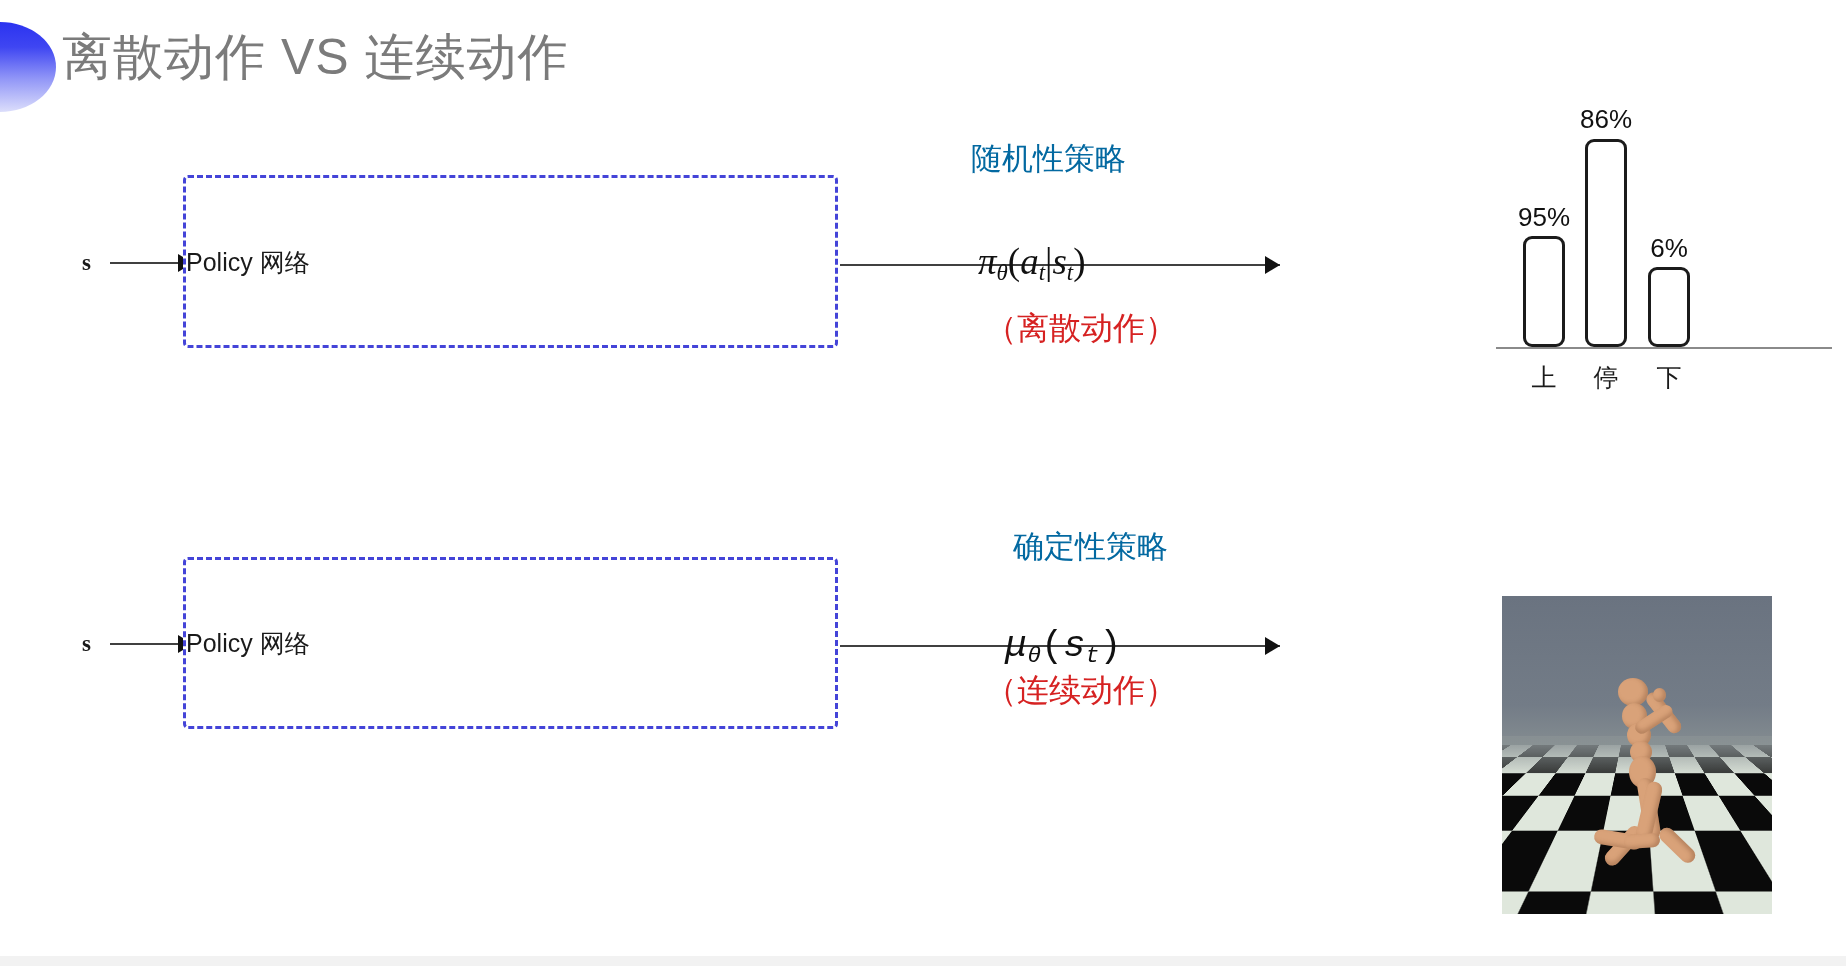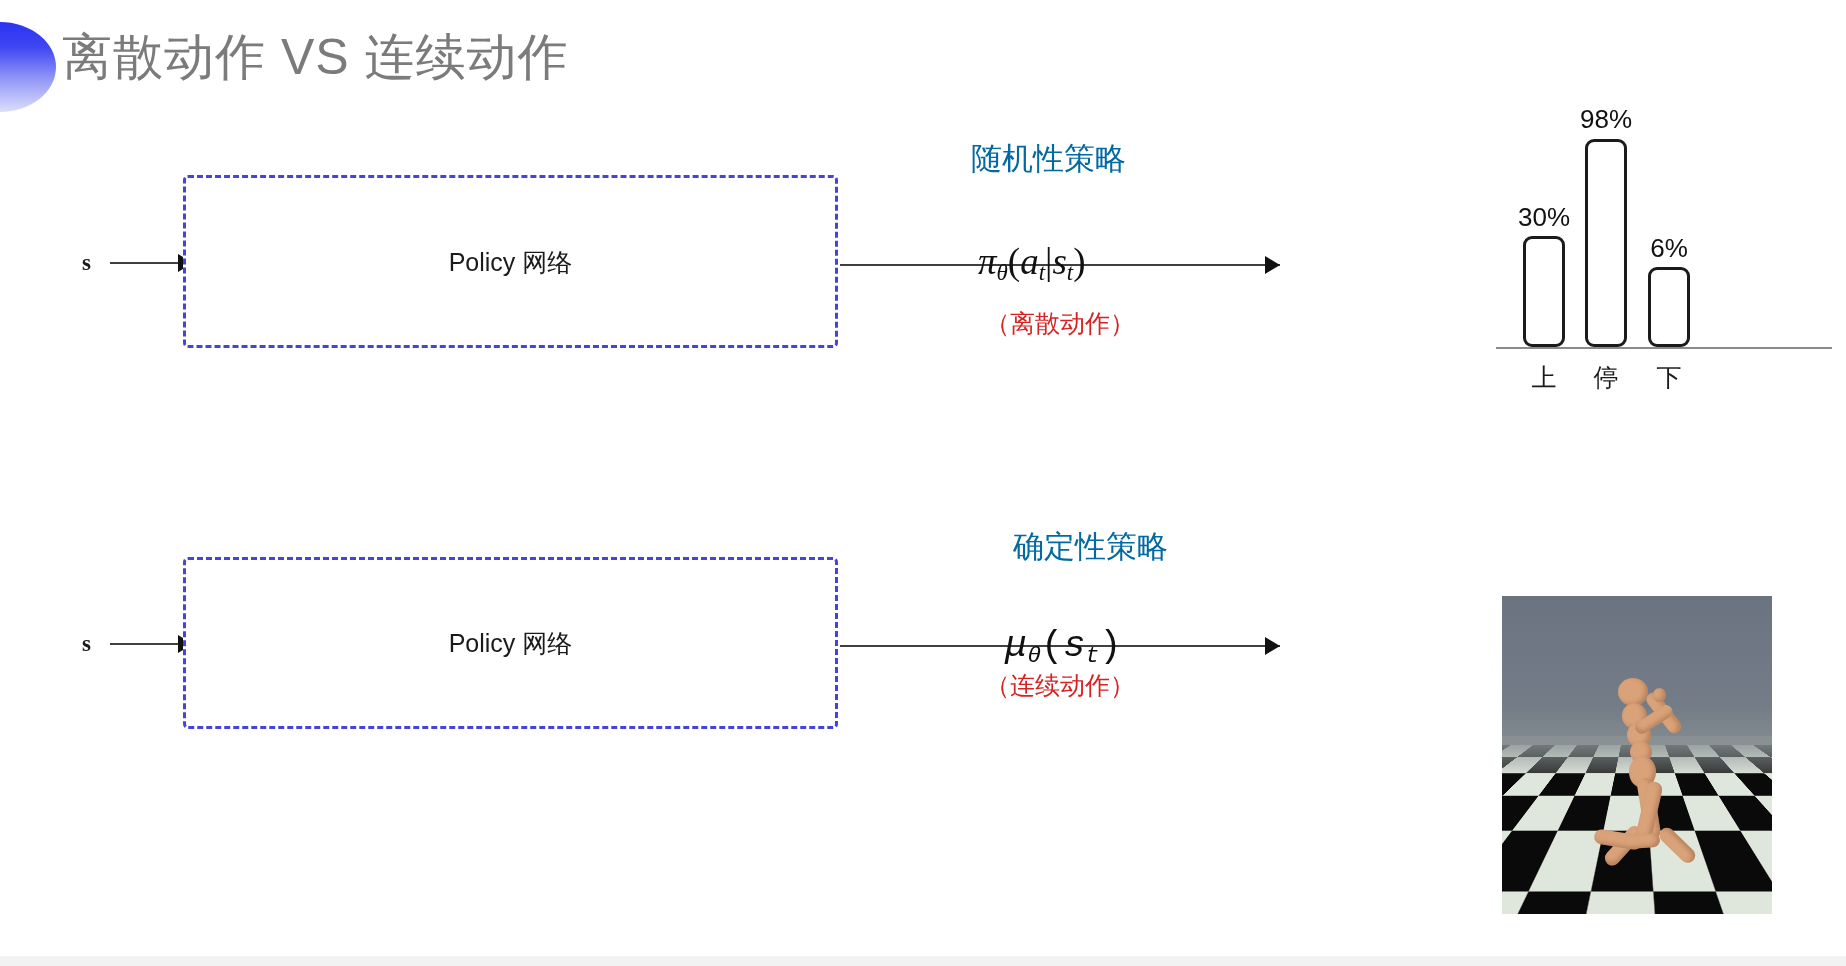--- a/index.html
+++ b/index.html
@@ -48,21 +48,21 @@
     position: absolute;
     border: 3px dashed #4444d8;
     border-radius: 5px;
     background: #ffffff;
   }
   .policy-box-label {
     position: absolute;
     left: 0; right: 0;
     top: 50%;
     transform: translateY(-50%);
-    text-align: center;
+    text-align: left;
     font-size: 25px;
     color: #1a1a1a;
   }
 
   
   .arrow-line {
     position: absolute;
     height: 2px;
     background: #404040;
   }
@@ -93,21 +93,21 @@
   .policy-formula sub {
     font-size: 0.62em;
     font-style: italic;
     vertical-align: -0.28em;
   }
   .policy-formula .up {
     font-style: normal;
   }
   .action-type {
     position: absolute;
-    font-size: 25px;
+    font-size: 32px;
     color: #d62222;
     white-space: nowrap;
   }
 
   
   #bar-chart {
     position: absolute;
     left: 1496px; top: 96px;
     width: 350px; height: 300px;
   }
@@ -203,25 +203,25 @@
 <div class="policy-formula" style="left:978px; top:200px;">
   <span>π</span><sub>θ</sub><span class="up">(</span><span>a</span><sub>t</sub><span class="up">|</span><span>s</span><sub>t</sub><span class="up">)</span>
 </div>
 
 <div class="action-type" style="left:985px; top:307px;">（离散动作）</div>
 
 <div id="bar-chart">
   <div class="axis-line"></div>
 
   <div class="bar" style="left:27px; bottom:49px; width:42px; height:111px;"></div>
-  <div class="bar-value" style="left:5px; top:106px; width:86px;">30%</div>
+  <div class="bar-value" style="left:5px; top:106px; width:86px;">95%</div>
   <div class="bar-cat" style="left:5px; width:86px;">上</div>
 
   <div class="bar" style="left:89px; bottom:49px; width:42px; height:208px;"></div>
-  <div class="bar-value" style="left:67px; top:8px; width:86px;">98%</div>
+  <div class="bar-value" style="left:67px; top:8px; width:86px;">86%</div>
   <div class="bar-cat" style="left:67px; width:86px;">停</div>
 
   <div class="bar" style="left:152px; bottom:49px; width:42px; height:80px;"></div>
   <div class="bar-value" style="left:130px; top:137px; width:86px;">6%</div>
   <div class="bar-cat" style="left:130px; width:86px;">下</div>
 </div>
 
 <div class="state-label" style="left:82px; top:631px;">s</div>
 
 <div class="arrow-line" style="left:110px; top:643px; width:72px;"></div>

